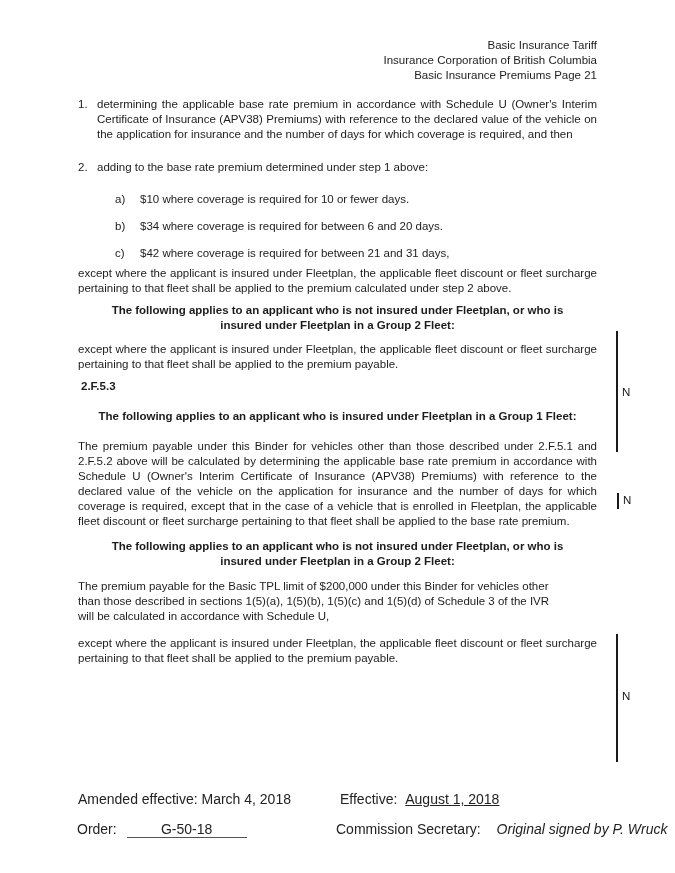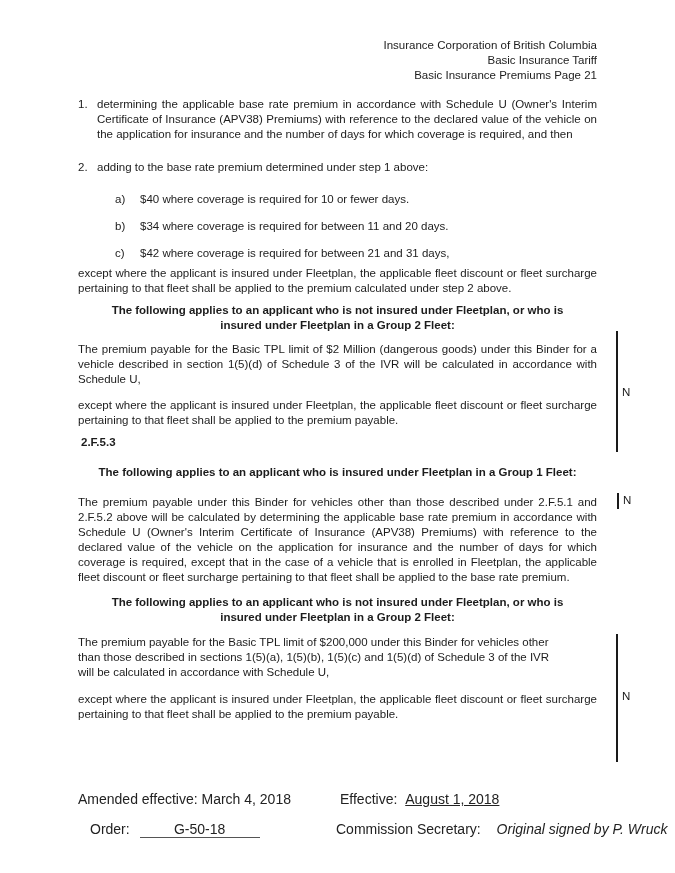--- a/index.html
+++ b/index.html
@@ -91,21 +91,21 @@
 
   
   .footer-item {
     position: absolute;
     font-size: 14px;
     color: #222;
     white-space: nowrap;
   }
   .f-amended   { left: 78px;  top: 792px; }
   .f-accepted  { left: 340px; top: 792px; }
-  .f-order     { left: 90px;  top: 822px; }
+  .f-order     { left: 77px;  top: 822px; }
   .f-secretary { left: 336px; top: 822px; }
   .underlined { text-decoration: underline; }
   .order-line {
     display: inline-block;
     width: 120px;
     border-bottom: 1px solid #555;
     text-align: center;
     margin-left: 6px;
   }
   .italic-sig {
@@ -113,56 +113,55 @@
     margin-left: 12px;
   }
   .sec-gap { margin-left: 4px; }
 </style>
 </head>
 <body>
 
 <div class="content">
 
   <div class="doc-header mb14">
+    <div>Basic Insurance Tariff</div>
     <div>Insurance Corporation of British Columbia</div>
-    <div>Basic Insurance Tariff</div>
     <div>Basic Insurance Premiums Page 21</div>
   </div>
 
   <div class="num-item mb18">
     <span class="marker">1.</span>
     <div class="txt">determining the applicable base rate premium in accordance with Schedule U (Owner's Interim Certificate of Insurance (APV38) Premiums) with reference to the declared value of the vehicle on the application for insurance and the number of days for which coverage is required, and then</div>
   </div>
 
   <div class="num-item mb17">
     <span class="marker">2.</span>
     <div class="txt">adding to the base rate premium determined under step 1 above:</div>
   </div>
 
   <div class="sub-item mb12">
     <span class="marker">a)</span>
-    <div class="txt">$40 where coverage is required for 10 or fewer days.</div>
+    <div class="txt">$10 where coverage is required for 10 or fewer days.</div>
   </div>
 
   <div class="sub-item mb12">
     <span class="marker">b)</span>
-    <div class="txt">$34 where coverage is required for between 11 and 20 days.</div>
+    <div class="txt">$34 where coverage is required for between 6 and 20 days.</div>
   </div>
 
   <div class="sub-item mb5">
     <span class="marker">c)</span>
     <div class="txt">$42 where coverage is required for between 21 and 31 days,</div>
   </div>
 
   <p class="para mb7">except where the applicant is insured under Fleetplan, the applicable fleet discount or fleet surcharge pertaining to that fleet shall be applied to the premium calculated under step 2 above.</p>
 
   <p class="bold-heading mb9">The following applies to an applicant who is not insured under Fleetplan, or who is
 insured under Fleetplan in a Group 2 Fleet:</p>
 
-  <p class="para mb11">The premium payable for the Basic TPL limit of $2 Million (dangerous goods) under this Binder for a vehicle described in section 1(5)(d) of Schedule 3 of the IVR will be calculated in accordance with Schedule U,</p>
 
   <p class="para mb7">except where the applicant is insured under Fleetplan, the applicable fleet discount or fleet surcharge pertaining to that fleet shall be applied to the premium payable.</p>
 
   <p class="section-num mb15">2.F.5.3</p>
 
   <p class="bold-heading mb15">The following applies to an applicant who is insured under Fleetplan in a Group 1 Fleet:</p>
 
   <p class="para mb10">The premium payable under this Binder for vehicles other than those described under 2.F.5.1 and 2.F.5.2 above will be calculated by determining the applicable base rate premium in accordance with Schedule U (Owner's Interim Certificate of Insurance (APV38) Premiums) with reference to the declared value of the vehicle on the application for insurance and the number of days for which coverage is required, except that in the case of a vehicle that is enrolled in Fleetplan, the applicable fleet discount or fleet surcharge pertaining to that fleet shall be applied to the base rate premium.</p>
 
   <p class="bold-heading mb10">The following applies to an applicant who is not insured under Fleetplan, or who is

